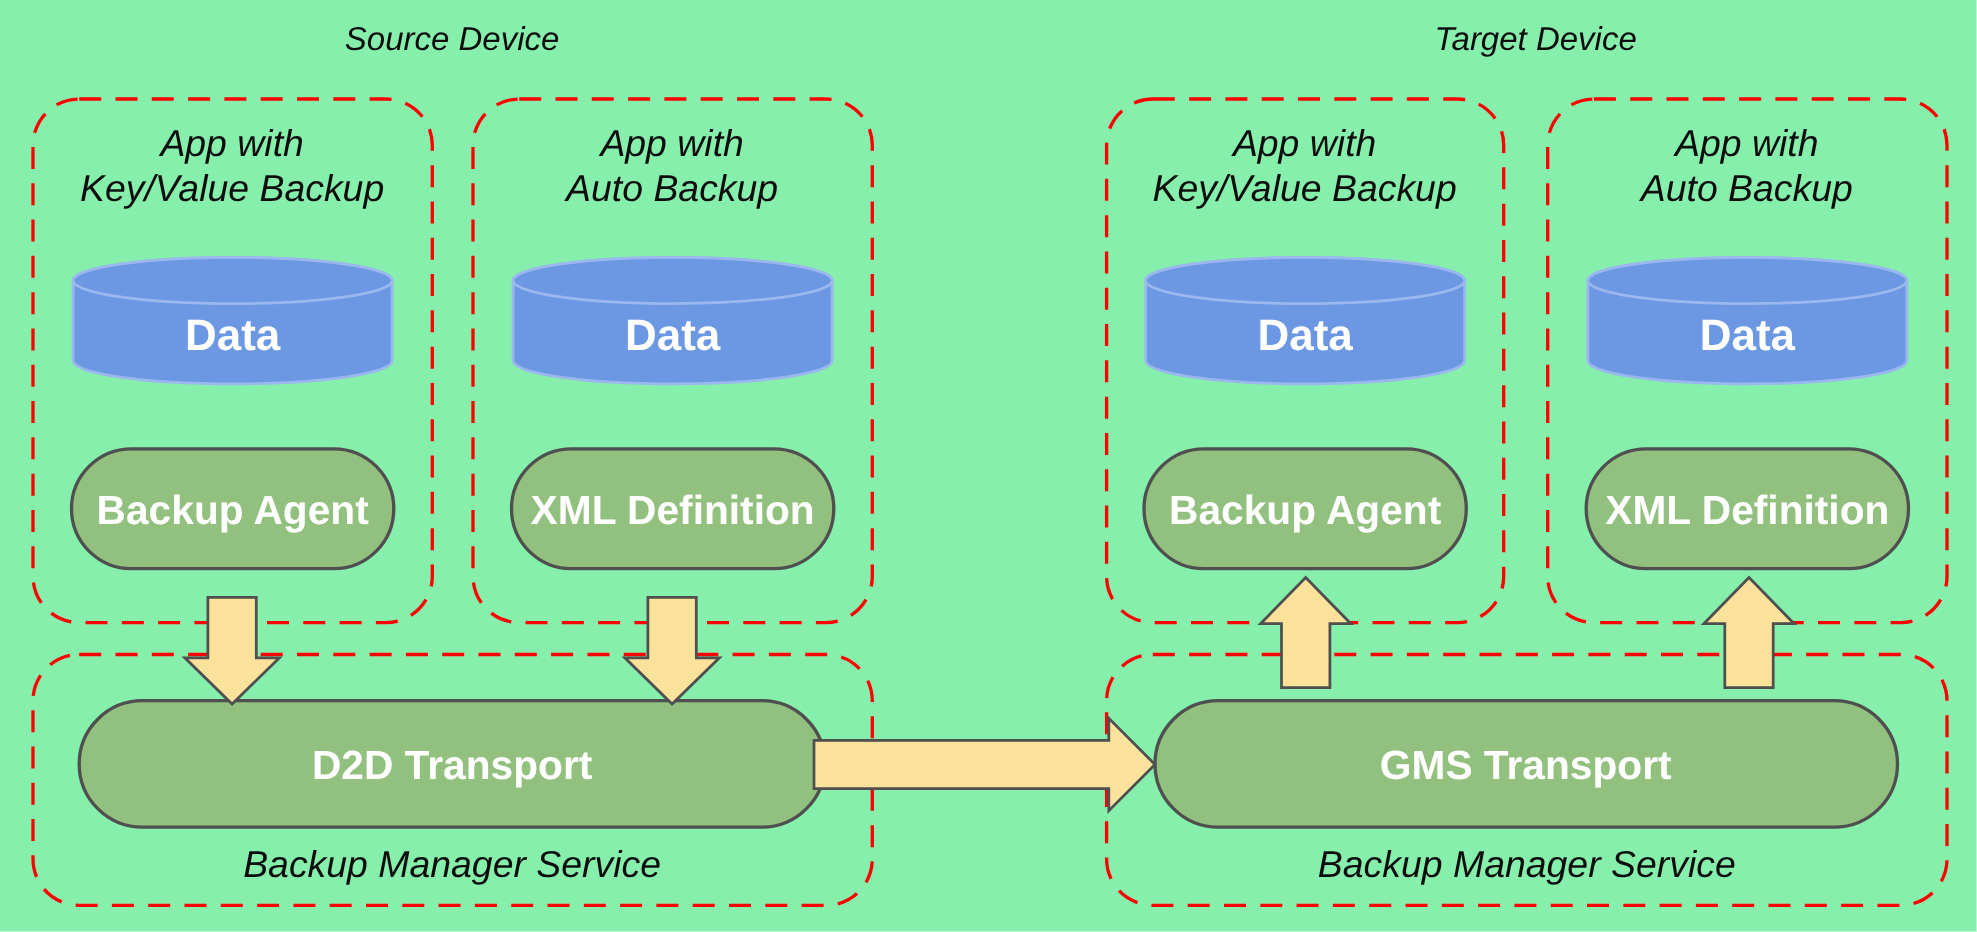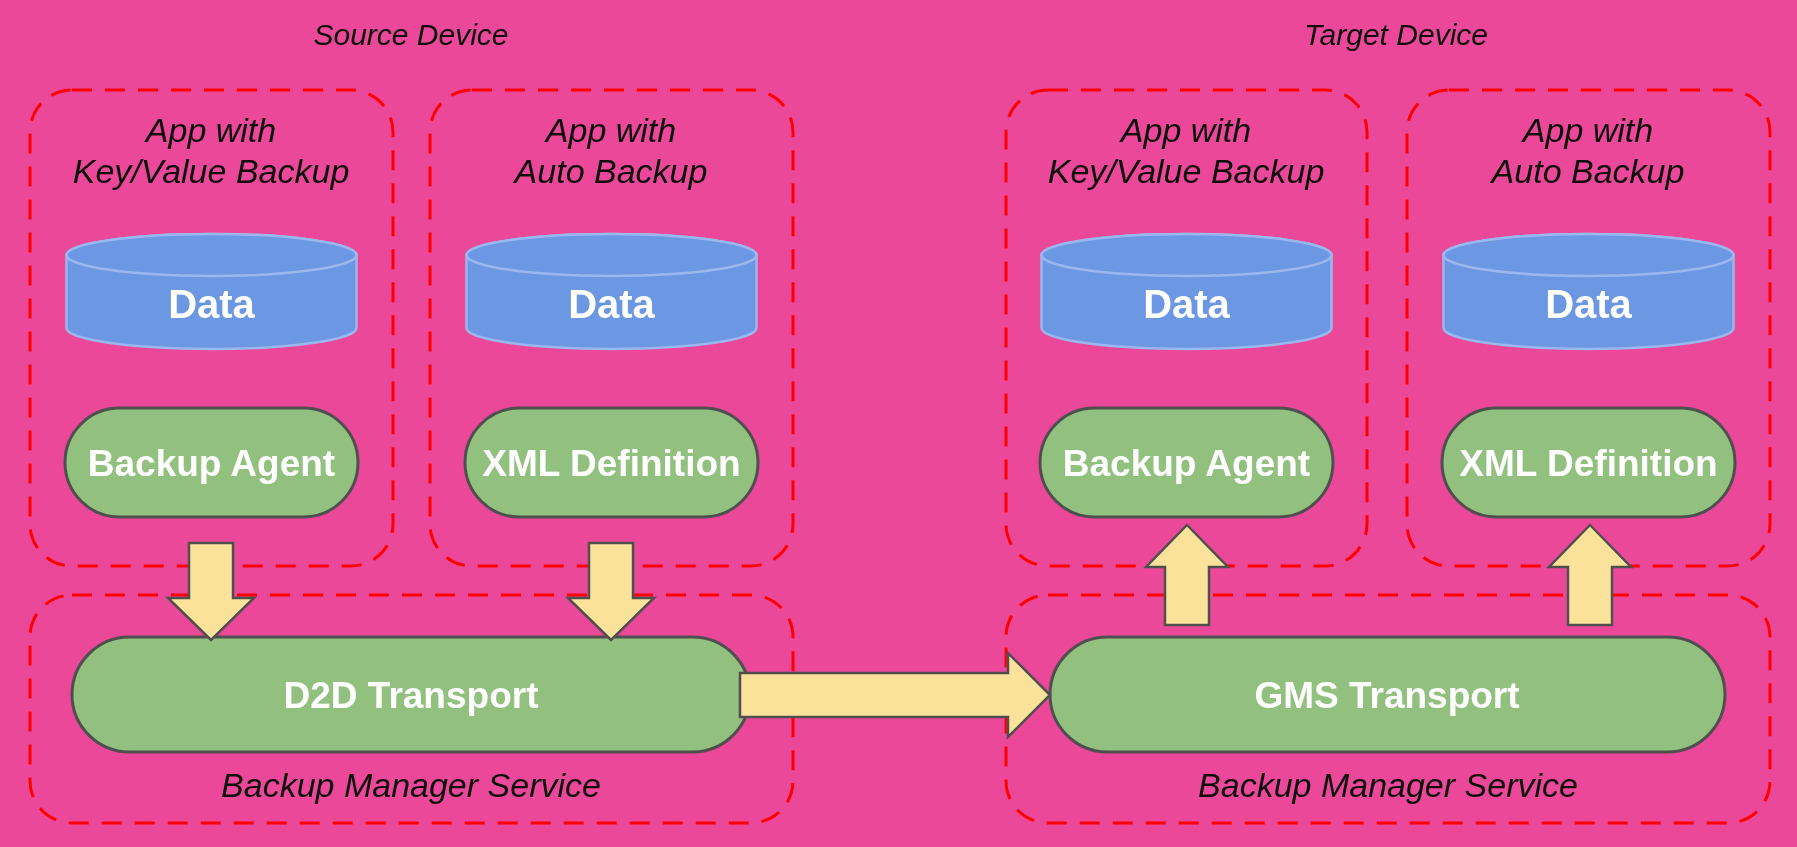--- a/index.html
+++ b/index.html
@@ -9,21 +9,21 @@
     --pill-fill:#92c07e;
     --outline:#4f4f4f;
     --arrow-fill:#fbe29b;
     --diagram-text:#0d0d0d;
     --pill-text:#ffffff;
   }
   html,body{margin:0;padding:0;background:#ffffff;}
   .canvas{
     position:relative;
     width:1797px;height:847px;
-    background:#ec4899;
+    background:#86efac;
     font-family:"Liberation Sans", sans-serif;
     overflow:hidden;
   }
   svg{display:block;}
   .dashed-box{
     fill:none;
     stroke:var(--box-border);
     stroke-width:3;
     stroke-dasharray:20 13;
   }

